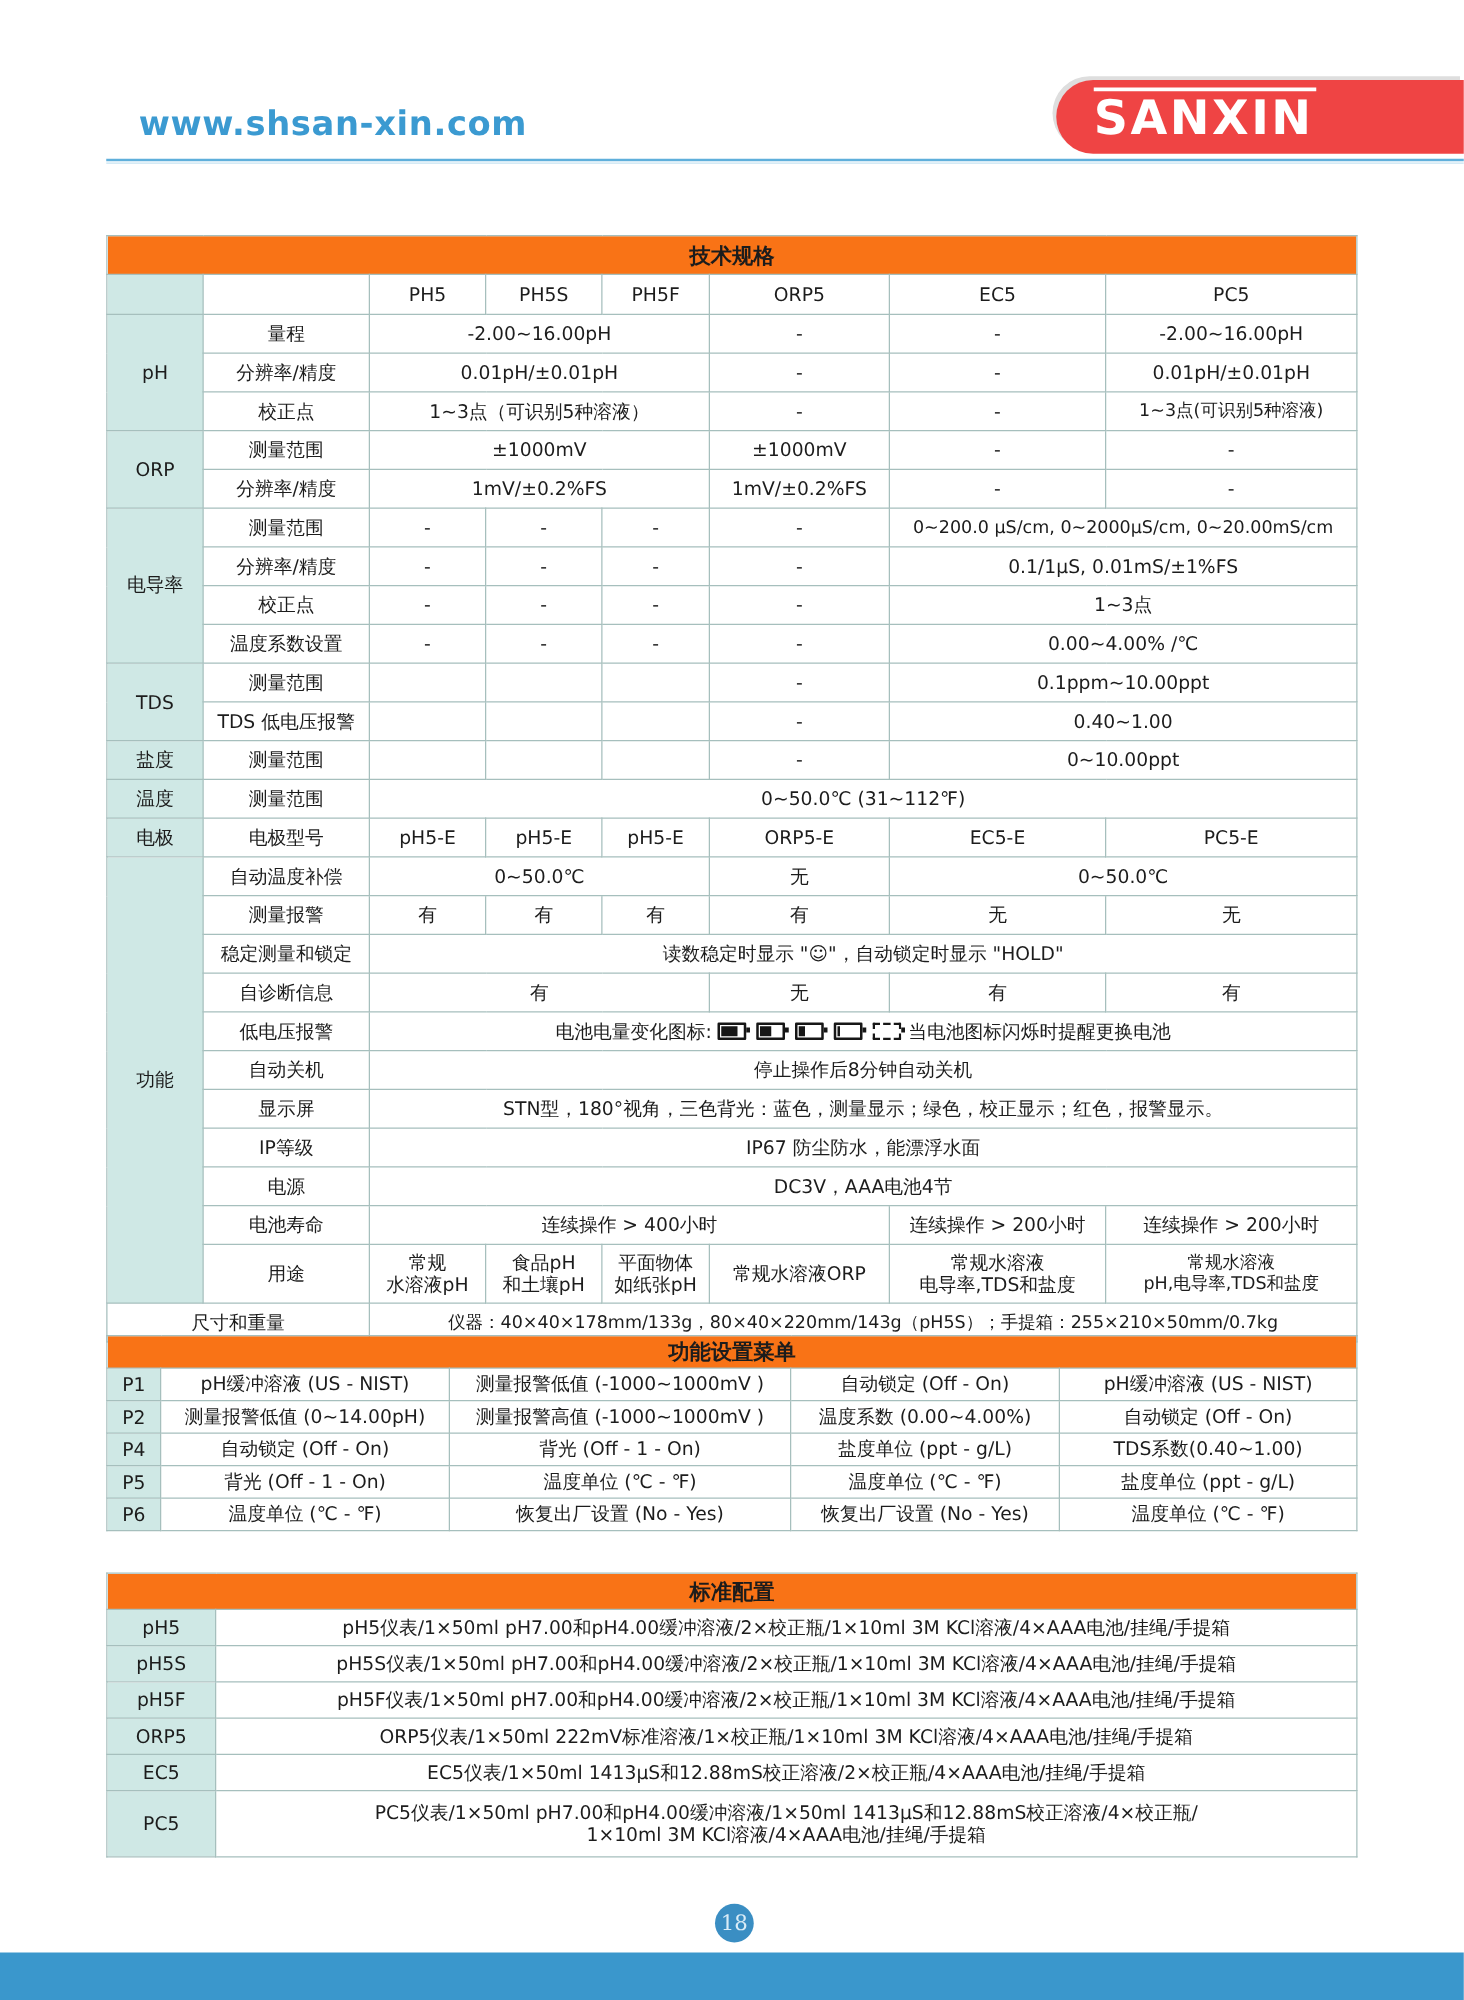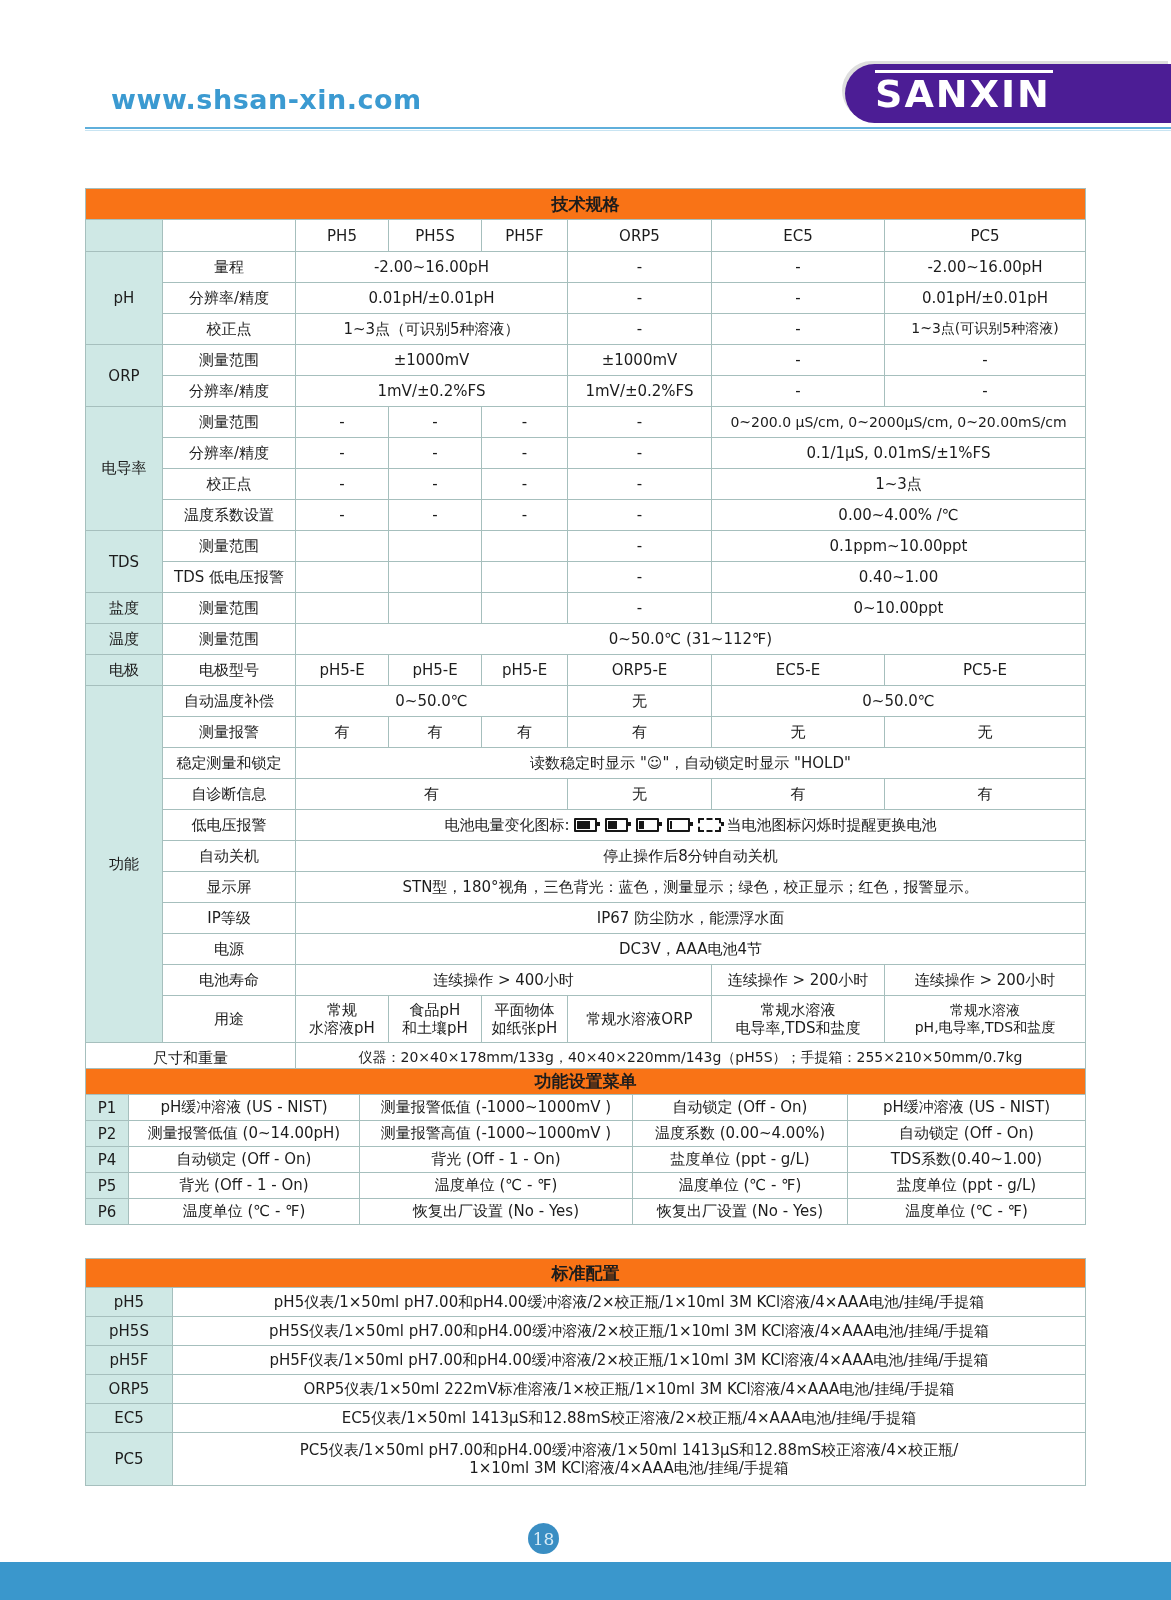--- a/index.html
+++ b/index.html
@@ -6,21 +6,21 @@
   body{
     width:1171px;height:1600px;position:relative;background:#ffffff;
     font-family:"DejaVu Sans","Liberation Sans",sans-serif;color:#1c1c1c;
     overflow:hidden;
   }
   
   .site-url{position:absolute;left:88px;top:84px;font-size:27px;font-weight:bold;color:#3b9ad1;letter-spacing:.5px;margin-left:23px;}
   .header-rule{position:absolute;left:85px;right:0;top:127px;height:2px;background:#5fafdb;}
   .header-rule-sub{position:absolute;left:85px;right:0;top:130px;height:1px;background:#c8e4f2;}
   .logo-badge{
-    position:absolute;right:0;top:64px;width:326px;height:59px;background:#4c1d95;
+    position:absolute;right:0;top:64px;width:326px;height:59px;background:#ef4444;
     border-radius:30px 0 0 30px;box-shadow:-3px -3px 0 #dedede;
     display:flex;align-items:center;justify-content:center;padding-right:90px;box-sizing:border-box;
   }
   .logo-text{position:relative;color:#ffffff;font-weight:bold;font-size:38px;letter-spacing:2px;line-height:1;}
   .logo-text::before{content:"";position:absolute;left:0px;right:-2px;top:-5px;height:3px;background:#ffffff;}
   
   table{border-collapse:collapse;table-layout:fixed;width:1000px;}
   td{border:1px solid #a6bfbd;text-align:center;vertical-align:middle;
      font-size:15px;padding:0 3px;overflow:hidden;}
   .ttl{background:#f97316;font-weight:bold;font-size:17px;height:27px;}
@@ -38,21 +38,21 @@
   .t3 tr.tall td{height:52px;}
   
   .batt-row{display:flex;align-items:center;justify-content:center;gap:2px;}
   .batt{display:inline-block;position:relative;width:19px;height:10px;border:2px solid #161616;border-radius:1px;margin:0 4px 0 2px;}
   .batt::after{content:"";position:absolute;right:-5px;top:1.5px;width:3px;height:4px;background:#161616;}
   .bfill{position:absolute;left:1px;top:1px;bottom:1px;background:#161616;}
   .w4{width:13px}.w3{width:9px}.w2{width:5px}.w1{width:2px}
   .flash{border-style:dashed;}
   
   .page-circle{
-    position:absolute;left:528px;top:1523px;width:31px;height:31px;border-radius:50%;
+    position:absolute;left:572px;top:1523px;width:31px;height:31px;border-radius:50%;
     background:#3a8ec3;color:#d9ecf7;font-family:"DejaVu Serif","Liberation Serif",serif;
     font-size:17px;display:flex;align-items:center;justify-content:center;
   }
   .bottom-bar{position:absolute;left:0;right:0;bottom:0;height:38px;background:#3a97cc;}
 </style>
 </head>
 <body>
 
 <div class="site-url">www.shsan-xin.com</div>
 <div class="header-rule"></div>
@@ -277,21 +277,21 @@
     <td class="pre">平面物体
 如纸张pH</td>
     <td class="pre">常规水溶液ORP</td>
     <td class="pre">常规水溶液
 电导率,TDS和盐度</td>
     <td class="pre fs14">常规水溶液
 pH,电导率,TDS和盐度</td>
   </tr>
   <tr>
     <td colspan="2">尺寸和重量</td>
-    <td colspan="6" class="fs14">仪器：20×40×178mm/133g，40×40×220mm/143g（pH5S）；手提箱：255×210×50mm/0.7kg</td>
+    <td colspan="6" class="fs14">仪器：40×40×178mm/133g，80×40×220mm/143g（pH5S）；手提箱：255×210×50mm/0.7kg</td>
   </tr>
 </tbody>
   </table>
 
 <table class="t2">
   <colgroup>
       <col style="width:43px">
       <col style="width:231px">
       <col style="width:273px">
       <col style="width:215px">

